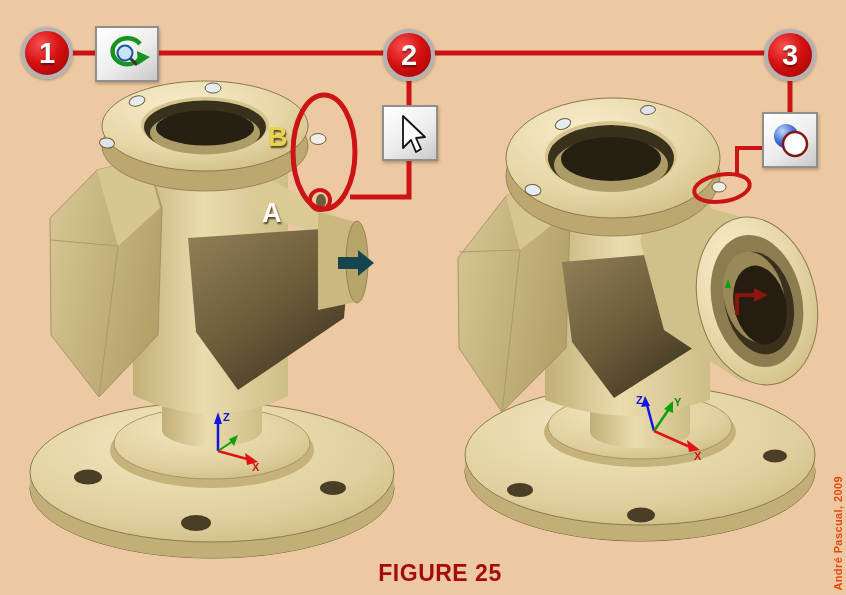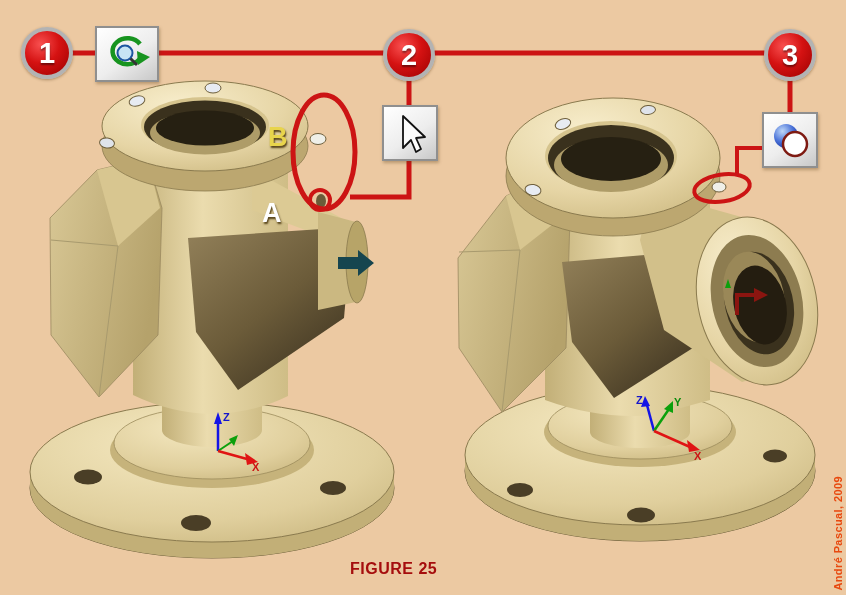--- a/index.html
+++ b/index.html
@@ -19,22 +19,22 @@
   .tool-btn {
     position:absolute; border:2px solid #8F8F8F;
     background:linear-gradient(145deg, #FFFFFF 0%, #EDEDED 55%, #C8C8C8 100%);
     box-shadow:1px 2px 3px rgba(90,60,20,.35);
     display:flex; align-items:center; justify-content:center;
   }
   .hole-label { position:absolute; font-size:27px; font-weight:bold; line-height:1; }
   .hole-label.b { color:#E8D44C; text-shadow:1px 2px 2px rgba(60,40,0,.85); }
   .hole-label.a { color:#FFFFFF; text-shadow:1px 2px 2px rgba(60,40,0,.85); }
   .caption {
-    position:absolute; left:350px; top:560px; width:180px; 
-    font-size:16px; font-weight:bold; color:#A50D0D; letter-spacing:.5px;
+    position:absolute; left:350px; top:560px; width:180px; text-align:center;
+    font-size:23px; font-weight:bold; color:#A50D0D; letter-spacing:.5px;
   }
   .credit {
     position:absolute; right:2px; bottom:4px;
     writing-mode:vertical-rl; transform:rotate(180deg);
     font-size:11px; font-weight:bold; color:#E8490F; letter-spacing:.4px;
   }
   .axis-label { font-size:11px; font-weight:bold; font-family:"Liberation Sans", sans-serif; }
 </style>
 </head>
 <body>

